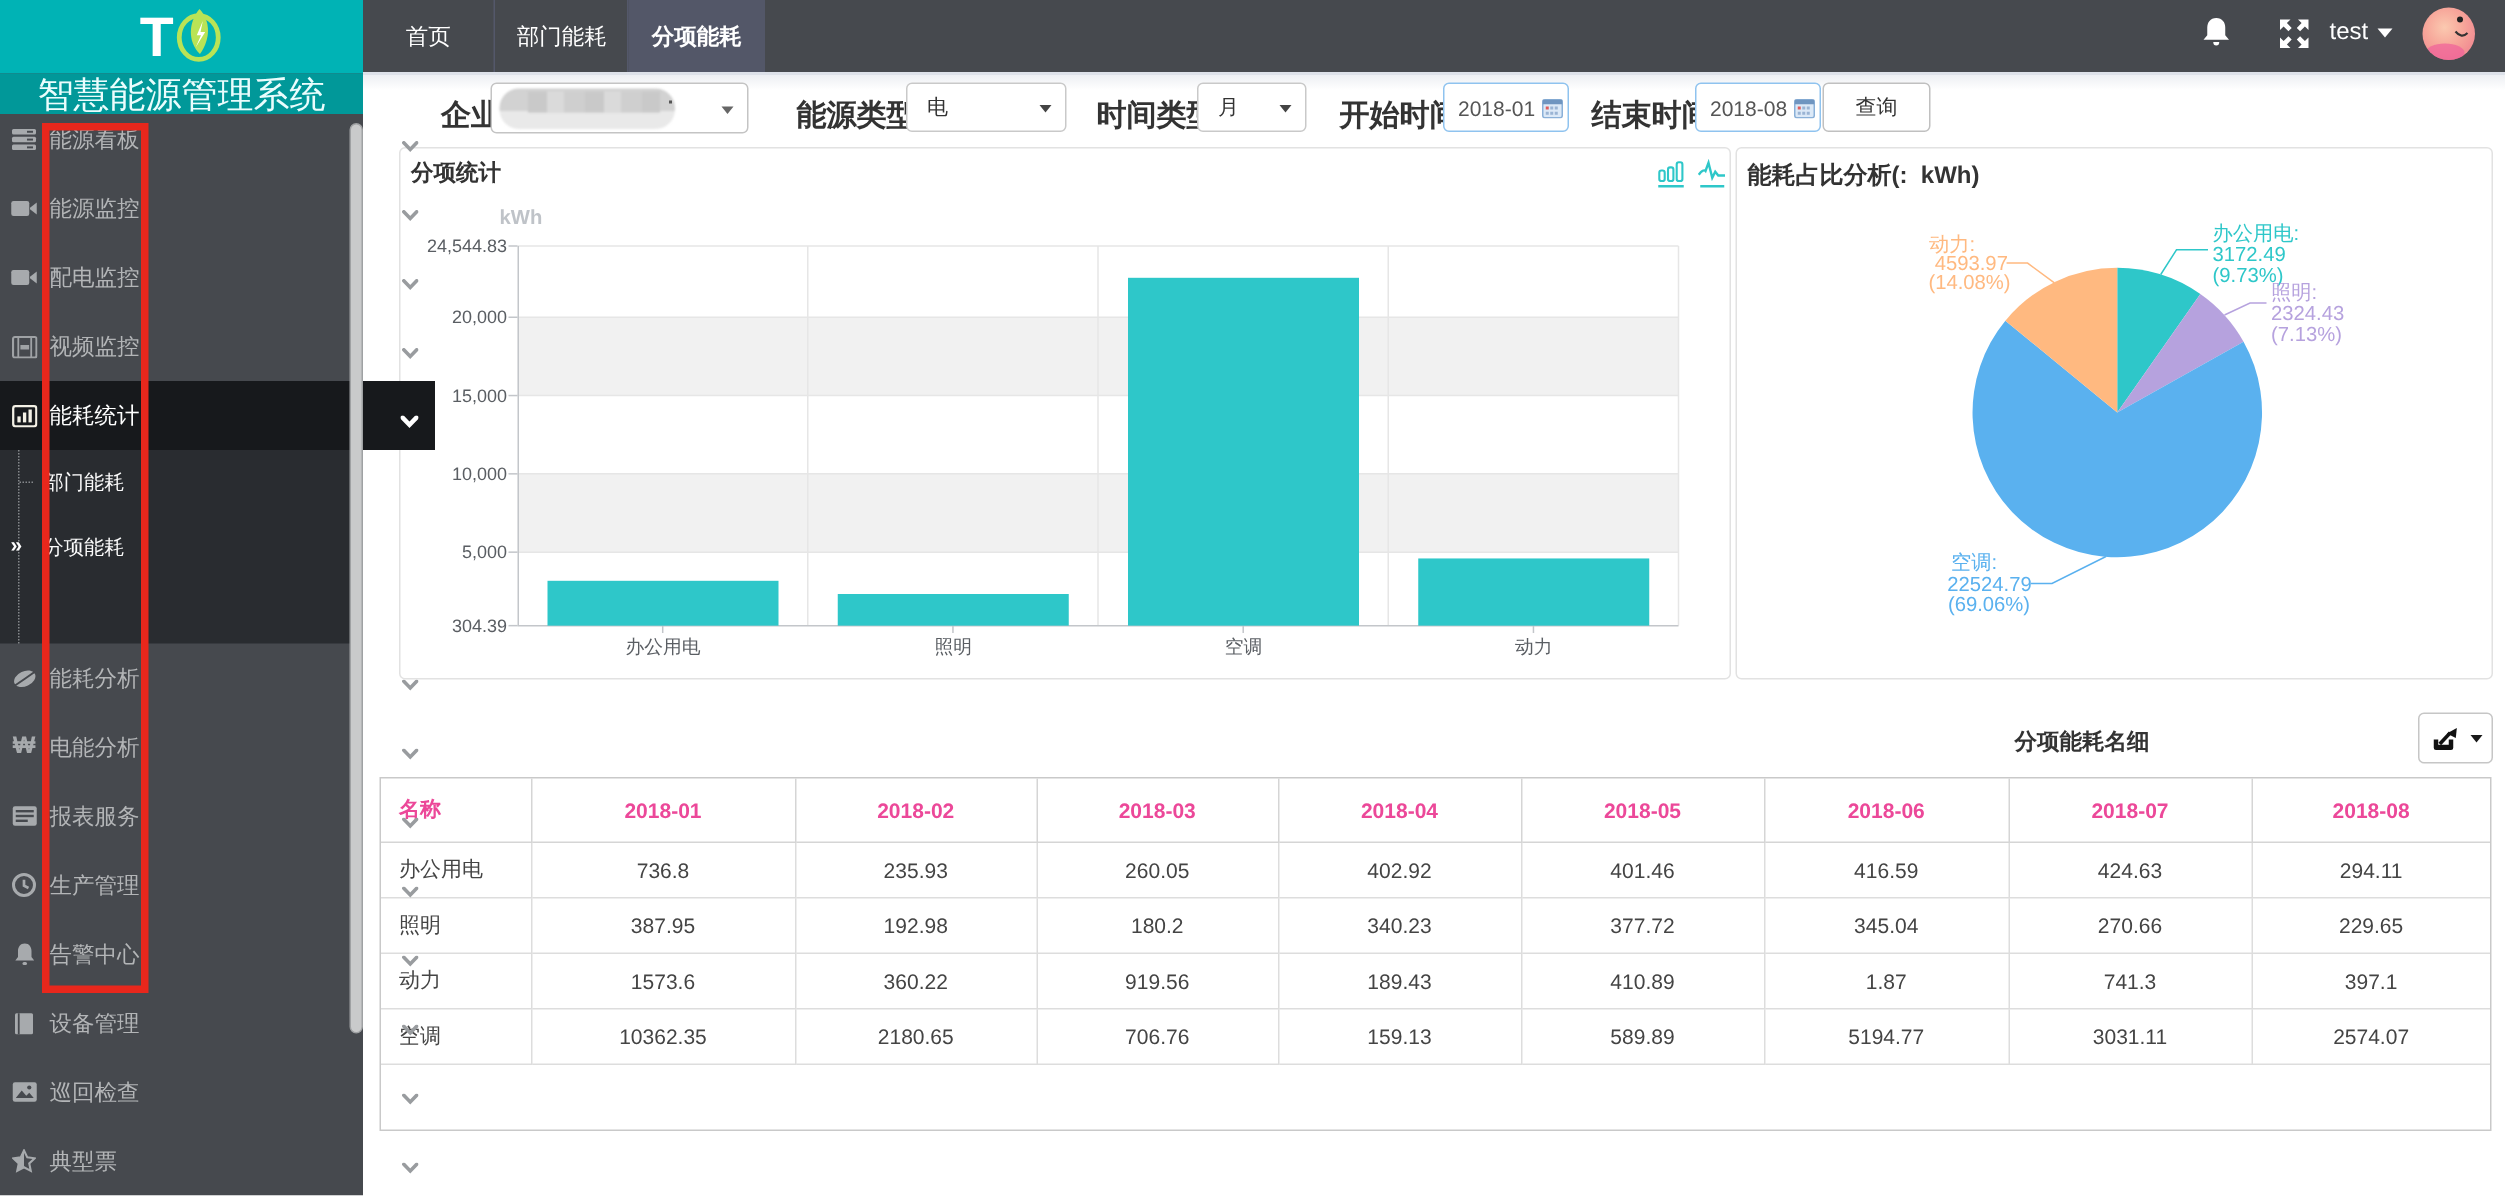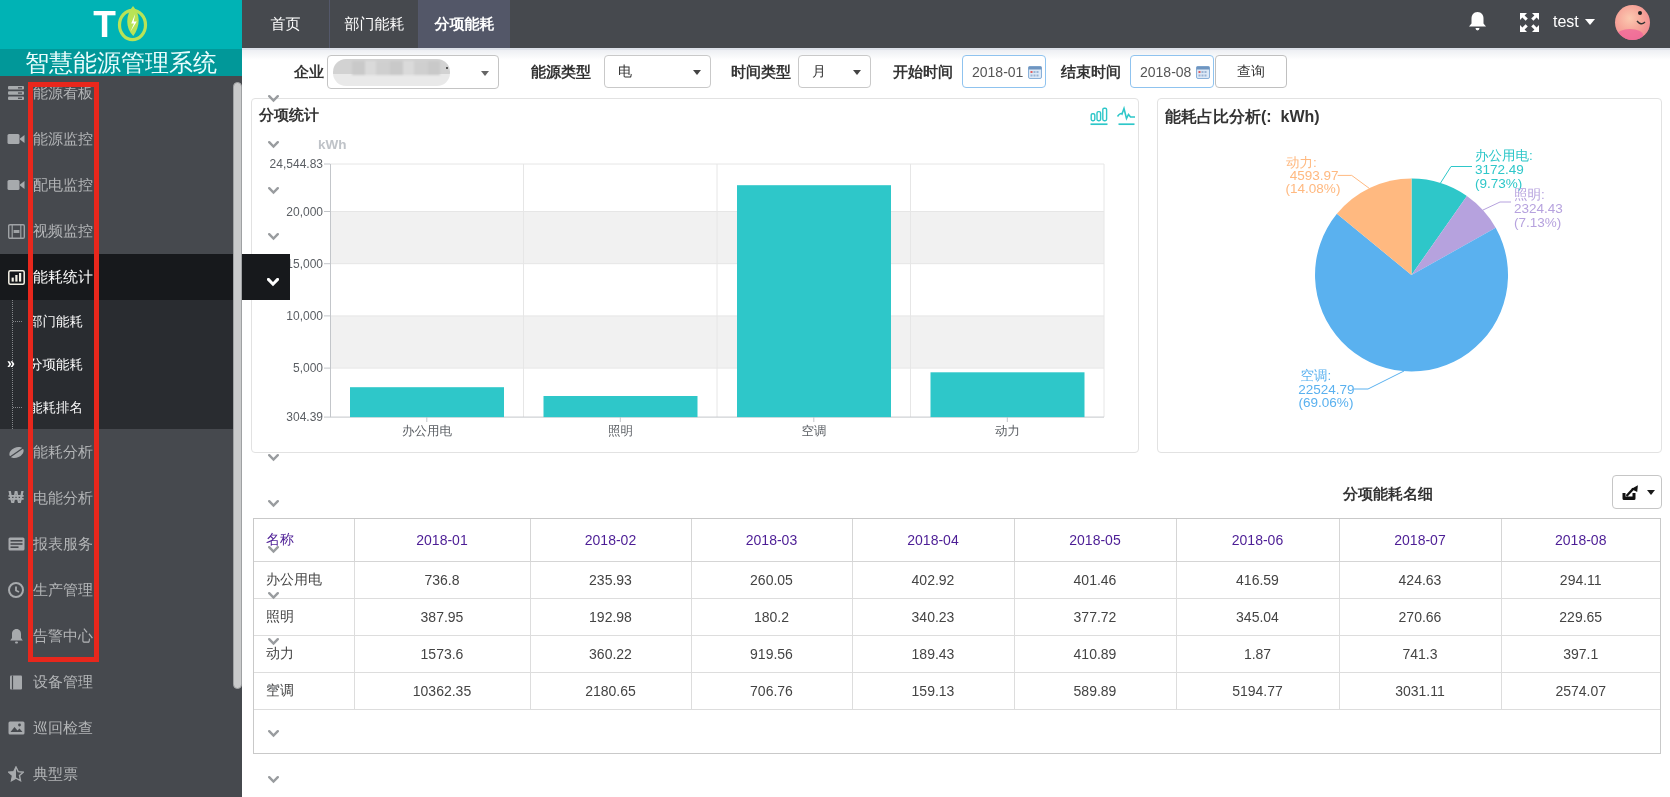--- a/index.html
+++ b/index.html
@@ -18,30 +18,30 @@
 .smi{position:absolute;left:0;width:242px;height:43px;display:flex;align-items:center;color:#fbfbfb;font-size:13.5px}
 .smi .tx{position:absolute;left:29px}
 #redbox{position:absolute;left:28px;top:82px;width:71px;height:580px;border:5px solid #e8271c;z-index:9}
 #sbthumb{position:absolute;left:233px;top:82px;width:9px;height:607px;background:#c9cacb;border:1px solid #9fa1a3;border-radius:5px;z-index:3}
 
 #topnav{position:absolute;left:242px;top:0;width:1428px;height:50px;background:#46494e;border-bottom:2px solid #dde1e9;z-index:1}
 .tab{position:absolute;top:0;height:48px;display:flex;align-items:center;justify-content:center;color:#fff;font-size:15px;border-right:1px solid #54586a}
 .tab.on{background:#535768;font-weight:bold;border-right:none}
 
 #filters{position:absolute;left:0;top:0;width:1670px;height:95px;background:none;pointer-events:none}
-.flabel{position:absolute;top:63px;font-size:15px;font-weight:bold;color:#333;z-index:1}
+.flabel{position:absolute;top:63px;font-size:20px;font-weight:bold;color:#333;z-index:1}
 .fsel{position:absolute;top:55px;height:33px;background:#fff;border:1px solid #c9c9c9;border-radius:4px;font-size:14px;color:#333;display:flex;align-items:center;z-index:1}
 .fsel .car{position:absolute;right:9px;top:14px;width:0;height:0;border-left:4px solid transparent;border-right:4px solid transparent;border-top:5px solid #444}
 .fdate{position:absolute;top:55px;height:33px;background:#fff;border:1px solid #8fc3ef;border-radius:4px;font-size:14px;color:#555;display:flex;align-items:center;padding-left:9px;z-index:1}
 
 .card{position:absolute;background:#fff;border:1px solid #e2e2e2;border-radius:4px}
 
 #tblwrap{position:absolute;left:253px;top:518px;width:1408px;height:236px;border:1px solid #c9c9c9}
 table{border-collapse:collapse;width:1406px;table-layout:fixed;font-size:14px}
-th{height:42px;border:1px solid #d5d5d5;font-weight:normal;color:#4c1d95;text-align:center}
+th{height:42px;border:1px solid #d5d5d5;font-weight:bold;color:#ec4899;text-align:center}
 td{height:37px;border:1px solid #dddddd;color:#444;text-align:center}
 th.nm,td.nm{text-align:left;padding-left:12px}
 tr>*:first-child{border-left:none}
 tr>*:last-child{border-right:none}
 tr:first-child>*{border-top:none}
 </style>
 </head>
 <body>
 <div id="sidebar">
   <div id="logo">
@@ -221,24 +221,20 @@
   </div>
   <div id="submenu">
     <div style="position:absolute;left:12px;top:0;height:129px;border-left:1px dotted #85888b"></div>
     <div class="smi" style="top:0">
         <span style="position:absolute;left:13px;top:21px;width:9px;border-top:1px dotted #85888b"></span>
         <span class="tx">部门能耗</span>
       </div>
     <div class="smi" style="top:43px">
         <span style="position:absolute;left:7px;top:13px;color:#fff;font-size:14px;font-weight:bold;line-height:1">»</span>
         <span class="tx">分项能耗</span>
-      </div>
-    <div class="smi" style="top:86px">
-        <span style="position:absolute;left:13px;top:21px;width:9px;border-top:1px dotted #85888b"></span>
-        <span class="tx">能耗排名</span>
       </div>
   </div>
   <div id="sbthumb"></div>
 </div>
 <div id="redbox"></div>
 <div id="topnav">
   <div class="tab" style="left:0;width:88px">首页</div>
   <div class="tab" style="left:89px;width:88px">部门能耗</div>
   <div class="tab on" style="left:177px;width:91px">分项能耗</div>
   <svg style="position:absolute;left:1226px;top:11px" width="19" height="22" viewBox="0 0 19 22">
@@ -301,21 +297,21 @@
         <rect x="5.5" y="6" width="2" height="2" fill="#9ab4d4"></rect>
         <rect x="8.5" y="6" width="2" height="2" fill="#9ab4d4"></rect>
         <rect x="2.5" y="9.5" width="2" height="2" fill="#9ab4d4"></rect>
         <rect x="5.5" y="9.5" width="2" height="2" fill="#9ab4d4"></rect>
         <rect x="8.5" y="9.5" width="2" height="2" fill="#9ab4d4"></rect>
       </svg></div>
   <div class="fsel" style="left:1215px;width:72px;justify-content:center;border-color:#c0c0c0">
       <span>查询</span>
     </div>
 </div>
-<div class="card" id="card1" style="left:251px;top:98px;width:888px;height:355px">
+<div class="card" id="card1" style="left:266px;top:98px;width:888px;height:355px">
 <svg width="886" height="353" viewBox="0 0 886 353" style="position:absolute;left:0;top:0" font-family="Liberation Sans,sans-serif">
   <text x="7" y="21" font-size="15" font-weight="bold" fill="#333">分项统计</text>
   <g stroke="#2ec7c9" fill="none" stroke-width="1.4">
         <rect x="839.2" y="14.7" width="3.6" height="7" rx="1.4"></rect>
         <rect x="845" y="12.6" width="3.6" height="9.1" rx="1.4"></rect>
         <rect x="850.8" y="9.2" width="3.8" height="12.5" rx="1.4"></rect>
         <path d="M838.5 25.2 L855.5 25.2" stroke-width="1.7"></path>
       </g>
   <g stroke="#2ec7c9" fill="none" stroke-width="1.6">
         <path d="M865.5 17.5 Q868.5 13.5 870 15 L872 9.5 L874.5 19.5 L876.5 15.5 L878.5 18 L883 18"></path>

